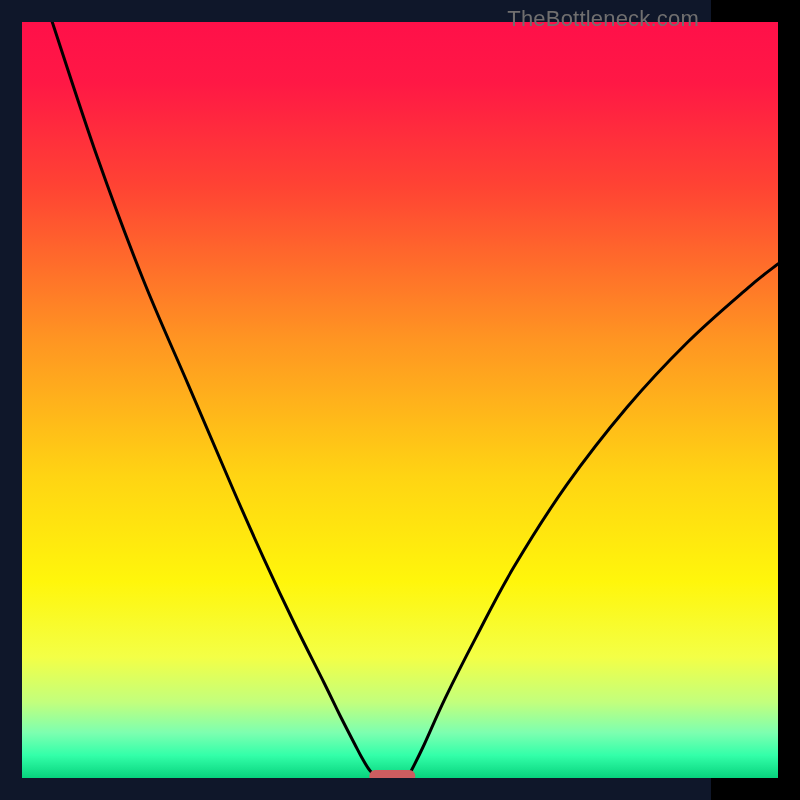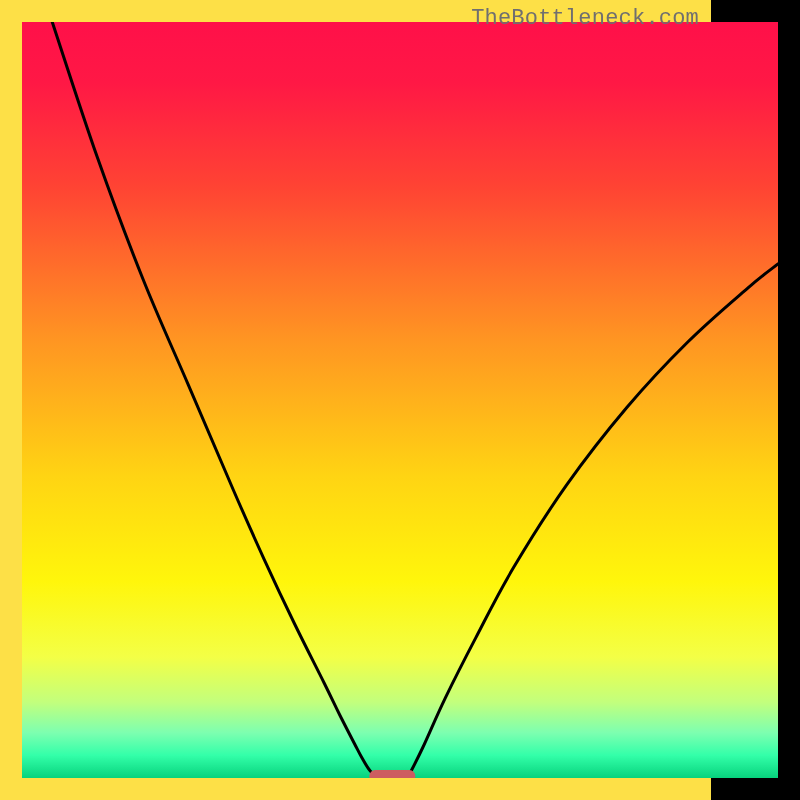--- a/index.html
+++ b/index.html
@@ -10,22 +10,21 @@
     background: #000;
     overflow: hidden;
     font-family: Arial, Helvetica, sans-serif;
   }
   .frame {
     position: absolute;
     left: 0;
     top: 0;
     width: 711px;
     height: 800px;
-    background: #fde047;
-    font-family: Liberation Mono, monospace;
+    background: #0f172a;
   }
   .plot-wrap {
     position: absolute;
     left: 22px;
     top: 22px;
     width: 756px;
     height: 756px;
     overflow: hidden;
   }
   .gradient {

